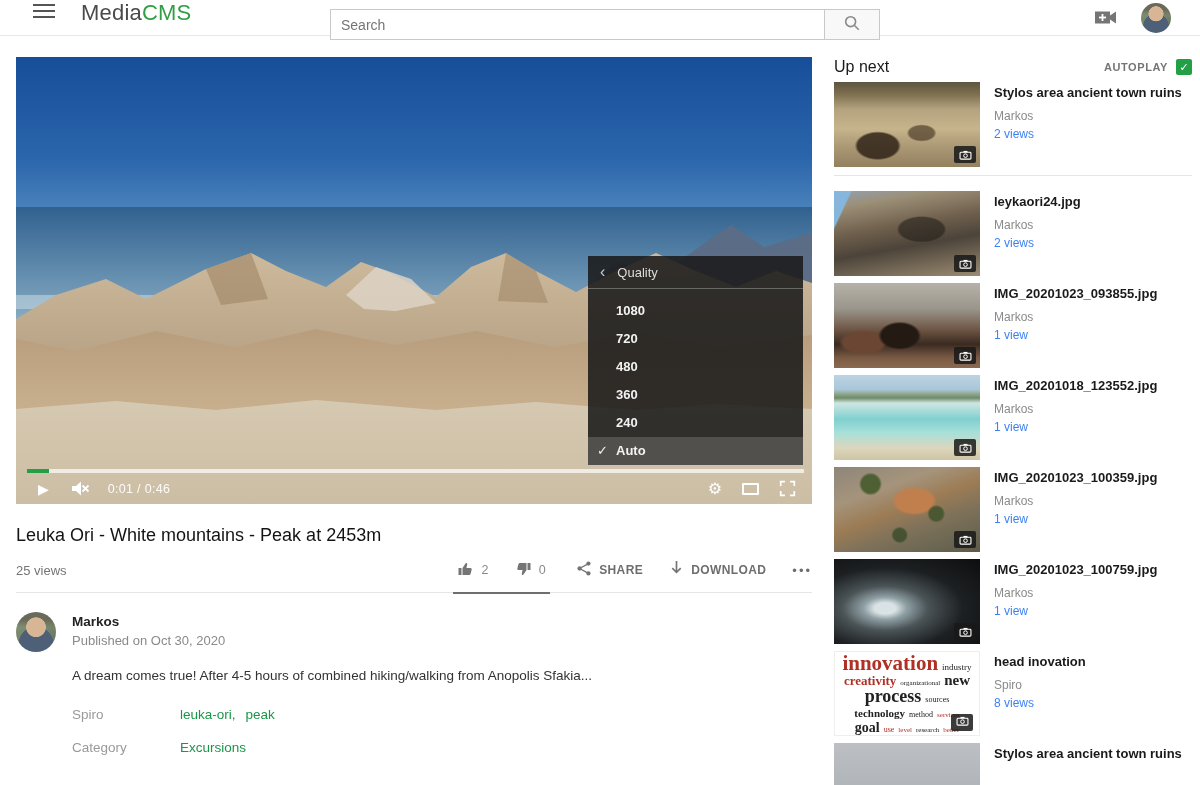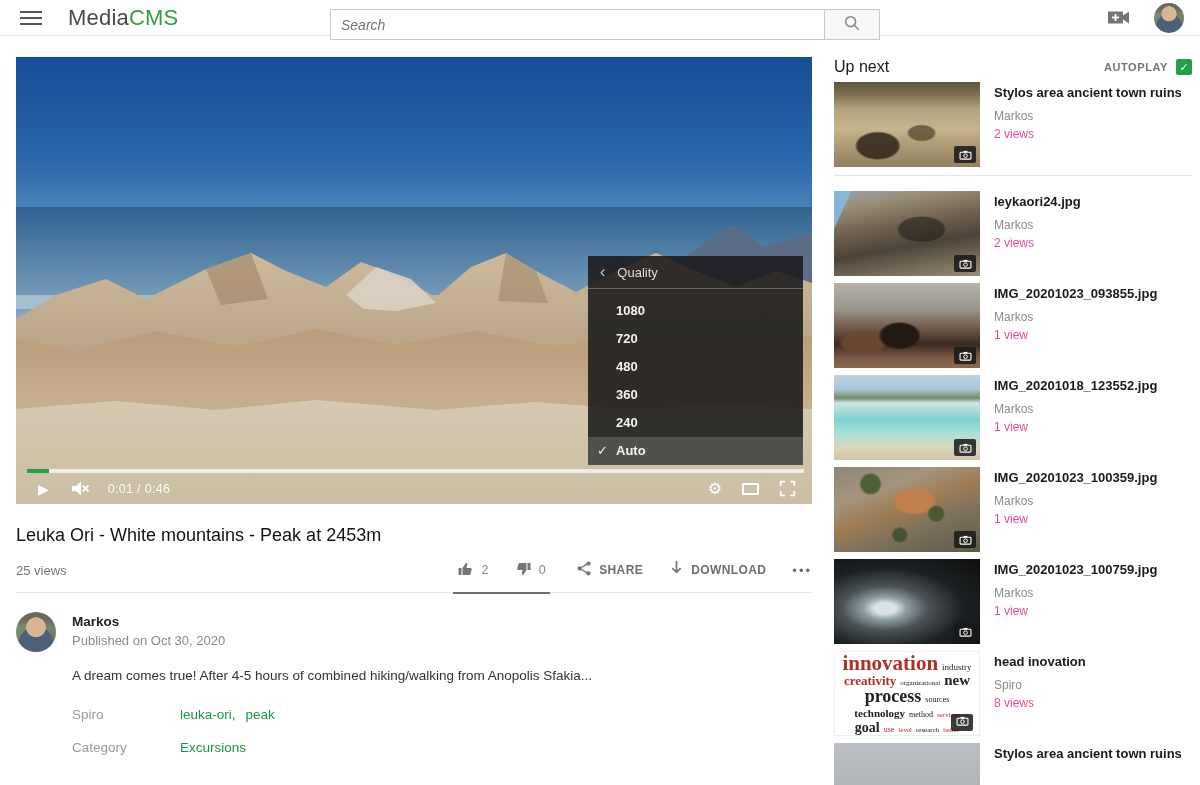--- a/index.html
+++ b/index.html
@@ -1,28 +1,28 @@
 <!DOCTYPE html>
 <html><head>
 <meta charset="utf-8">
 <style>
   * { box-sizing: border-box; margin: 0; padding: 0; }
   html,body { width:1200px; height:785px; overflow:hidden; background:#fff;
     font-family:"Liberation Sans", sans-serif; }
   
-  .header { height:36px; display:flex; align-items:center; padding:0 16px;
+  .header { height:36px; display:flex; padding:0 29px;
     border-bottom:1px solid #e8e8e8; position:relative; background:#fff; }
   .hamburger { width:22px; cursor:pointer; margin:0 0 0 4px; }
   .hamburger span { display:block; height:2px; background:#555; margin:4px 0; }
   .logo { font-size:22px; margin-left:26px; letter-spacing:.2px; cursor:pointer; }
   .logo .media { color:#4a4a4a; }
   .logo .cms { color:#2f9e44; }
   .searchwrap { position:absolute; left:330px; top:9px; display:flex; }
   .searchwrap input { width:495px; height:31px; border:1px solid #c9c9c9; padding:0 10px;
-    font-size:14px; color:#222; outline:none;font-style:italic; }
+    font-size:14px; color:#222; outline:none; }
   .searchbtn { width:55px; height:31px; border:1px solid #c9c9c9; border-left:none;
     background:#f8f8f8; display:flex; align-items:center; justify-content:center; cursor:pointer; }
   .hdr-right { margin-left:auto; display:flex; align-items:center; gap:24px; }
   .upload-ic { cursor:pointer; display:flex; }
   .avatar-sm { width:30px; height:30px; border-radius:50%; cursor:pointer;
     background:
       radial-gradient(circle at 50% 36%, #d8b695 0 30%, rgba(0,0,0,0) 32%),
       linear-gradient(180deg, #6a6a5a 0 22%, rgba(0,0,0,0) 40%),
       radial-gradient(circle at 50% 78%, #4e6078 0 45%, rgba(0,0,0,0) 47%),
       linear-gradient(160deg,#8a9b7a 0%, #76856b 50%, #5d6b57 100%); }
@@ -91,21 +91,21 @@
     font-size:11px; display:flex; align-items:center; justify-content:center; cursor:pointer; }
   .sitem { display:flex; margin-bottom:7px; cursor:pointer; }
   .sdivider { border-bottom:1px solid #e6e6e6; margin:8px 0 15px; }
   .thumb { width:146px; height:85px; flex:none; position:relative; overflow:hidden; }
   .badge { position:absolute; right:4px; bottom:4px; width:22px; height:17px;
     background:rgba(25,25,25,.85); border-radius:2px; display:flex; align-items:center;
     justify-content:center; }
   .stxt { margin-left:14px; padding-top:1px; min-width:0; }
   .stitle { font-size:13px; font-weight:bold; color:#1a1a1a; line-height:1.3;text-align:center; }
   .sauthor { font-size:12px; color:#8a8a8a; margin-top:7px; }
-  .sviews { font-size:12px; color:#ec4899; margin-top:4px; }
+  .sviews { font-size:12px; color:#3b82f6; margin-top:4px; }
   
   .thumb-1 { background:
       radial-gradient(ellipse at 30% 75%, rgba(40,28,18,.8) 0 14%, rgba(0,0,0,0) 16%),
       radial-gradient(ellipse at 60% 60%, rgba(60,42,25,.6) 0 10%, rgba(0,0,0,0) 12%),
       linear-gradient(180deg,#5d5540 0%,#7d6e4e 14%,#b3a37e 32%,#c6b48c 55%,#ab9875 76%,#93805f 100%); }
   .thumb-2 { background:
       linear-gradient(115deg,#86b6dc 0%,#86b6dc 9%,rgba(0,0,0,0) 10%),
       radial-gradient(ellipse at 60% 45%, rgba(30,26,22,.55) 0 18%, rgba(0,0,0,0) 20%),
       linear-gradient(170deg,#93a0b2 0%,#9c8f77 16%,#6e5f4c 42%,#4c443a 62%,#7d705c 85%,#9b8c74 100%); }
   .thumb-3 { background:

